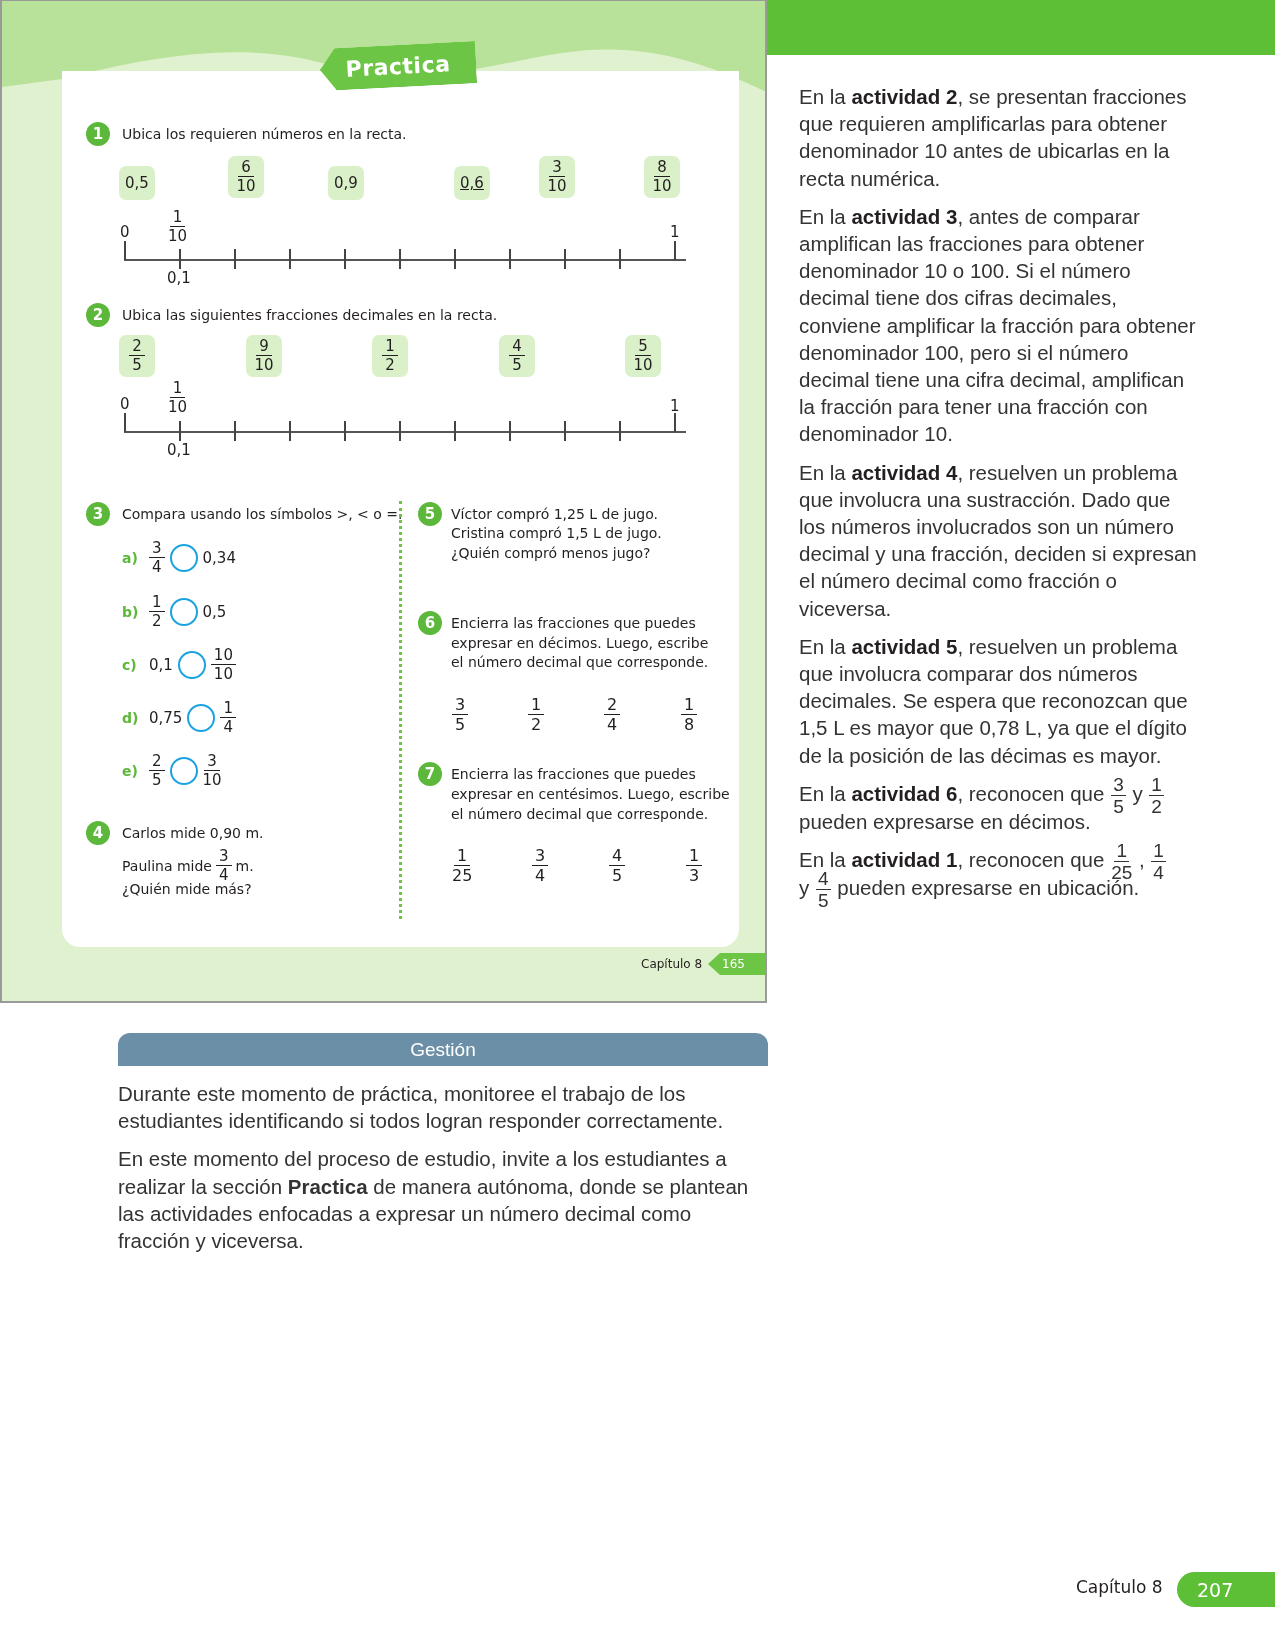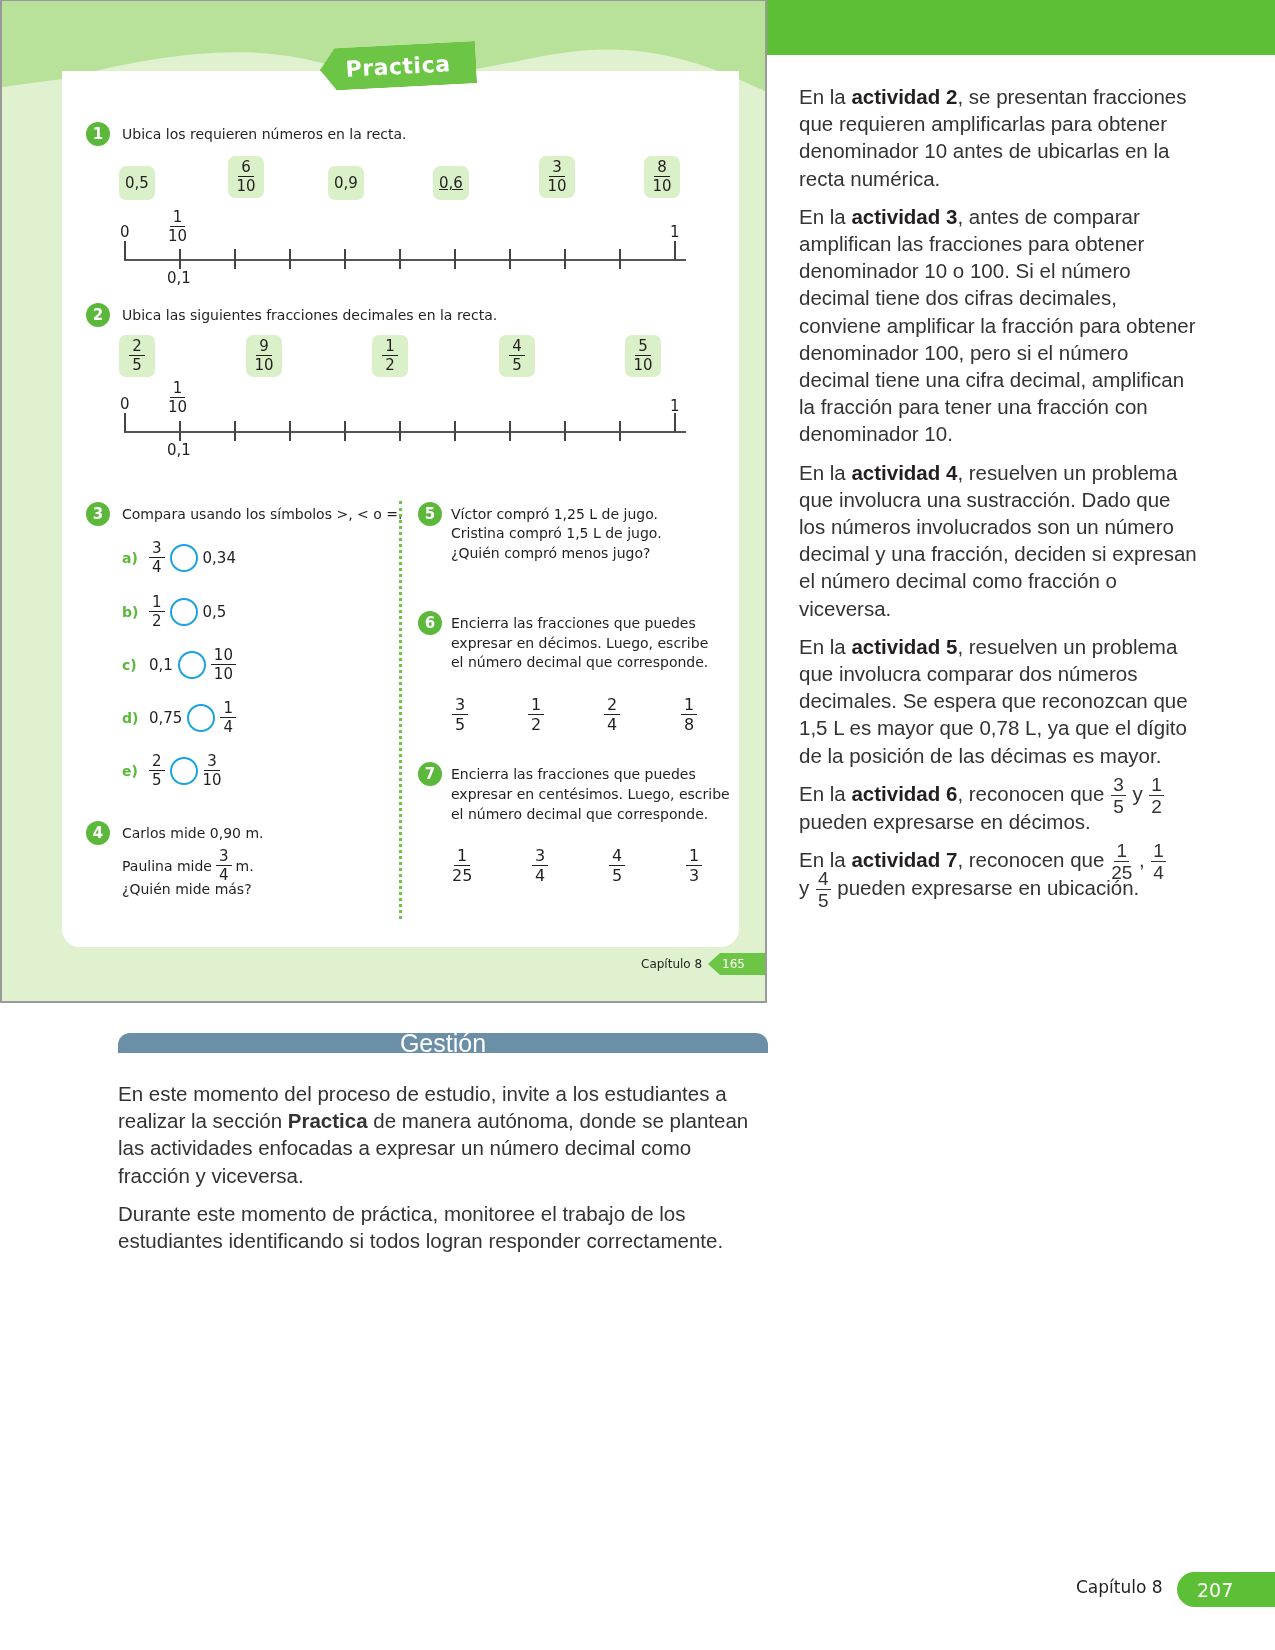--- a/index.html
+++ b/index.html
@@ -64,23 +64,23 @@
   .top-bar { position: absolute; left: 767px; top: 0; width: 508px; height: 55px; background: #5cbf35; }
   .right-col { position: absolute; left: 799px; top: 83px; width: 400px; font-family: "Liberation Sans", sans-serif; font-size: 20.5px; line-height: 27.2px; color: #333; }
   .right-col p { margin-bottom: 11px; }
   .right-col b { color: #231f20; }
   .ifrac { display: inline-flex; flex-direction: column; align-items: center; vertical-align: middle; line-height: 1; font-size: 19px; margin: -8px 1px; }
   .ifrac .num { border-bottom: 1px solid #333; padding: 0 2px 1px; }
   .ifrac .den { padding-top: 1px; }
 
   
   .gestion-bar {
-    position: absolute; left: 118px; top: 1033px; width: 650px; height: 20px;
+    position: absolute; left: 118px; top: 1033px; width: 650px; height: 33px;
     background: #6b8fa6; color: #fff; border-radius: 12px 12px 0 0;
-    font-family: "Liberation Sans", sans-serif; font-size: 25px;
+    font-family: "Liberation Sans", sans-serif; font-size: 19px;
     display: flex; align-items: center; justify-content: center;
   }
   .gestion-text { position: absolute; left: 118px; top: 1080px; width: 650px; font-family: "Liberation Sans", sans-serif; font-size: 20.5px; line-height: 27.2px; color: #333; }
   .gestion-text p { margin-bottom: 11px; }
 
   .foot-chapter { position: absolute; left: 1076px; top: 1577px; font-size: 17px; color: #231f20; }
   .foot-tab {
     position: absolute; left: 1177px; top: 1572px; width: 98px; height: 35px;
     background: #5cbf35; color: #fff; font-size: 19px;
     border-radius: 18px 0 0 18px; display: flex; align-items: center; padding-left: 20px;
@@ -100,21 +100,21 @@
   <div class="q-text" style="left:120px;top:124px;">Ubica los requieren números en la recta.</div>
 
   <div class="chip" style="left:117px;top:165px;">0,5</div>
   <div class="chip tall" style="left:226px;top:155px;">
       <span class="frac">
         <span class="num">6</span>
         <span class="den">10</span>
       </span>
     </div>
   <div class="chip" style="left:326px;top:165px;">0,9</div>
-  <div class="chip" style="left:431px;top:165px;text-decoration:underline;">0,6</div>
+  <div class="chip" style="left:452px;top:165px;text-decoration:underline;">0,6</div>
   <div class="chip tall" style="left:537px;top:155px;">
       <span class="frac">
         <span class="num">3</span>
         <span class="den">10</span>
       </span>
     </div>
   <div class="chip tall" style="left:642px;top:155px;">
       <span class="frac">
         <span class="num">8</span>
         <span class="den">10</span>
@@ -330,33 +330,33 @@
   <p>
     <span>En la </span><b>actividad 6</b><span>, reconocen que </span><span class="ifrac">
         <span class="num">3</span>
         <span class="den">5</span>
       </span><span> y </span><span class="ifrac">
         <span class="num">1</span>
         <span class="den">2</span>
       </span><br><span>pueden expresarse en décimos.</span>
   </p>
   <p>
-    <span>En la </span><b>actividad 7</b><span>, reconocen que </span><span class="ifrac">
+    <span>En la </span><b>actividad 1</b><span>, reconocen que </span><span class="ifrac">
         <span class="num">1</span>
         <span class="den">25</span>
       </span><span> , </span><span class="ifrac">
         <span class="num">1</span>
         <span class="den">4</span>
       </span><br><span>y </span><span class="ifrac">
         <span class="num">4</span>
         <span class="den">5</span>
       </span><span> pueden expresarse en ubicación.</span>
   </p>
 </div>
 
 <div class="gestion-bar">Gestión</div>
 <div class="gestion-text">
+  <p>Durante este momento de práctica, monitoree el trabajo de los estudiantes identificando si todos logran responder correctamente.</p>
   <p><span>En este momento del proceso de estudio, invite a los estudiantes a realizar la sección </span><b>Practica</b><span> de manera autónoma, donde se plantean las actividades enfocadas a expresar un número decimal como fracción y viceversa.</span></p>
-  <p>Durante este momento de práctica, monitoree el trabajo de los estudiantes identificando si todos logran responder correctamente.</p>
 </div>
 
 <div class="foot-chapter">Capítulo 8</div>
 <div class="foot-tab">207</div>
 
 </body></html>

